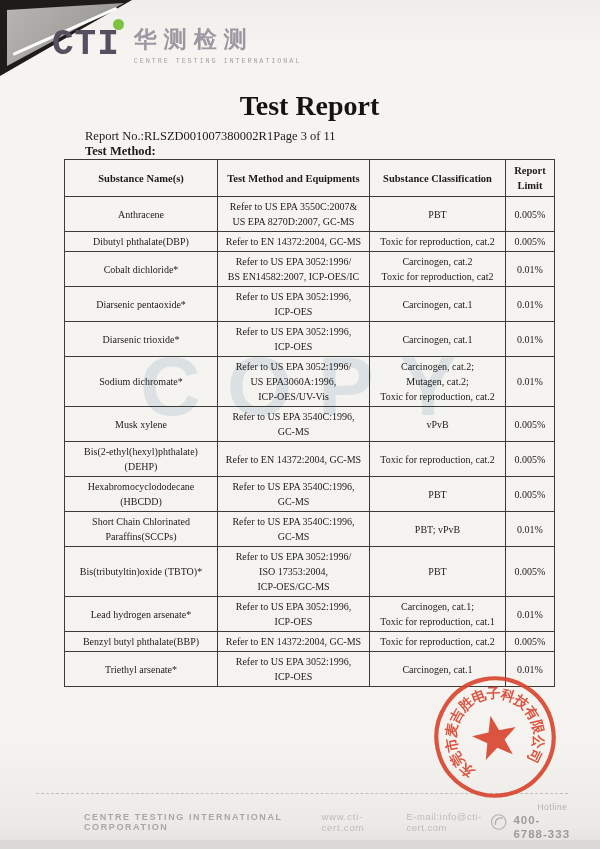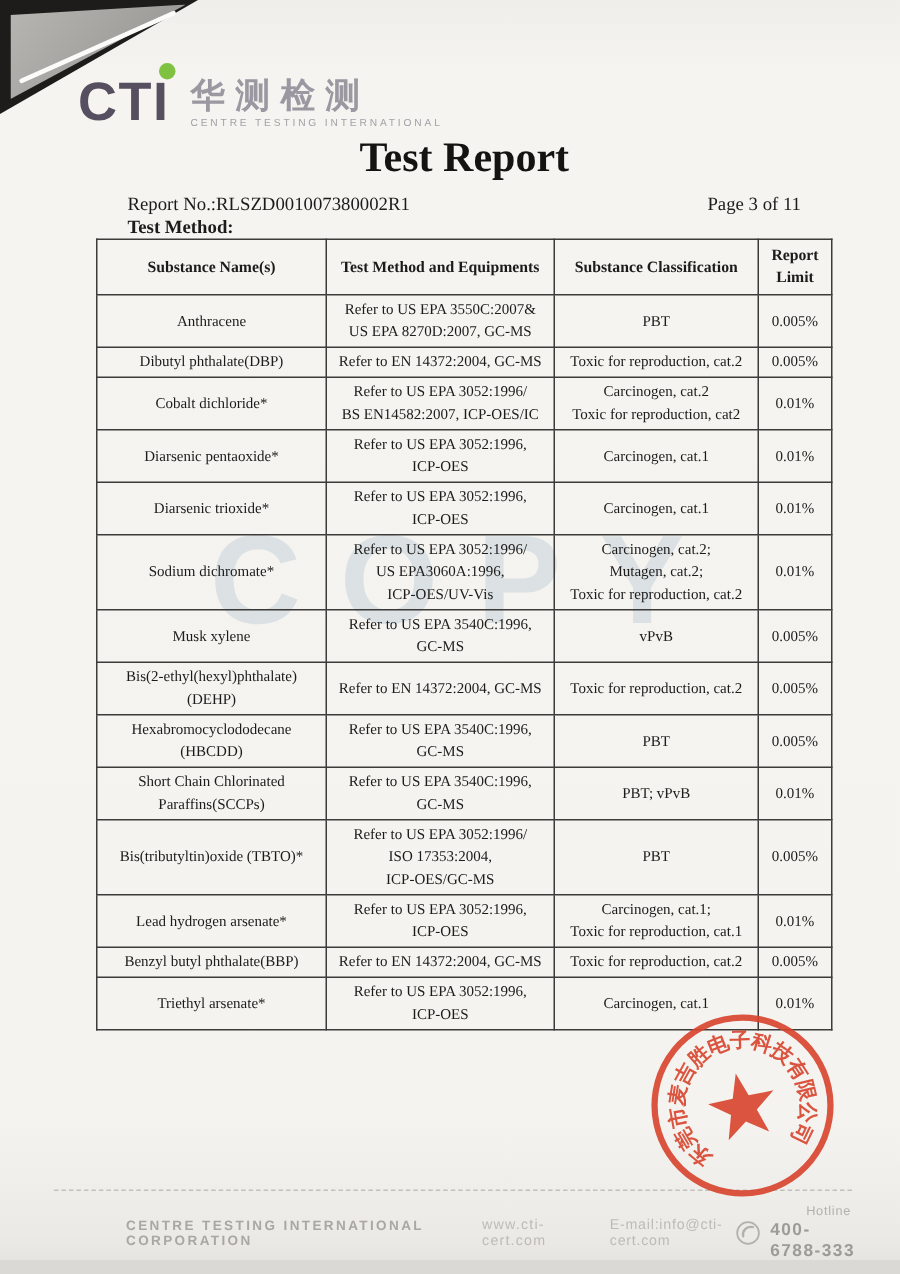--- a/index.html
+++ b/index.html
@@ -11,33 +11,33 @@
   .abs{position:absolute;}
   
   .corner-dark{left:0;top:0;width:132px;height:76px;background:#1d1c1a;
     clip-path:polygon(0 0,132px 0,0 76px);z-index:3;}
   .corner-gray{left:0;top:0;width:128px;height:70px;z-index:4;
     background:linear-gradient(130deg,#bab8b5 0%,#a3a19e 55%,#8d8b88 100%);
     clip-path:polygon(7px 10px,124px 3px,7px 66px);}
   .corner-streak{left:13px;top:53px;width:114px;height:3px;background:#fbfbf9;
     border-radius:2px;transform:rotate(-24deg);transform-origin:left center;z-index:5;}
   
-  .logo{left:52px;top:27px;display:flex;align-items:flex-end;z-index:6;
-    font-family:Liberation Sans, sans-serif;}
+  .logo{left:52px;top:27px;display:flex;align-items:flex-start;z-index:6;
+    font-family:Liberation Mono, monospace;}
   .cti-wrap{position:relative;}
   .cti-text{font-size:36px;font-weight:bold;color:#564f60;letter-spacing:1px;line-height:1;}
   .green-dot{position:absolute;right:-4px;top:-8px;width:11px;height:11px;border-radius:50%;
     background:#7fc241;}
-  .logo-right{margin-left:14px;padding-top:2px;margin-top:22px;}
+  .logo-right{margin-left:14px;padding-top:2px;}
   .logo-cn{font-size:23px;color:#9b98a1;letter-spacing:7px;line-height:1.1;font-weight:bold;}
   .logo-en{font-size:6.8px;color:#a3a1a8;letter-spacing:1.9px;margin-top:3px;}
   
   .page-title{left:0;right:0;top:90px;text-align:center;font-size:28px;font-weight:bold;
     color:#141312;z-index:2;margin-left:19px;}
-  .meta-row{left:85px;right:66px;top:129px;display:flex;justify-content:space-between;
+  .meta-row{left:85px;right:66px;top:129px;display:flex;
     font-size:12.5px;z-index:2;}
   .method-label{left:85px;top:144px;font-size:12.5px;font-weight:bold;z-index:2;}
   
   .watermark{left:140px;top:344px;font-family:"Liberation Sans",sans-serif;font-weight:bold;
     font-size:84px;letter-spacing:26px;color:#c3d0d9;opacity:.5;z-index:1;line-height:1;}
   
   table.report{position:absolute;left:64px;top:159px;width:490px;border-collapse:collapse;
     z-index:2;table-layout:fixed;}
   .report th,.report td{border:1px solid #3c3b39;text-align:center;vertical-align:middle;
     white-space:pre-line;color:#1c1b1a;}

